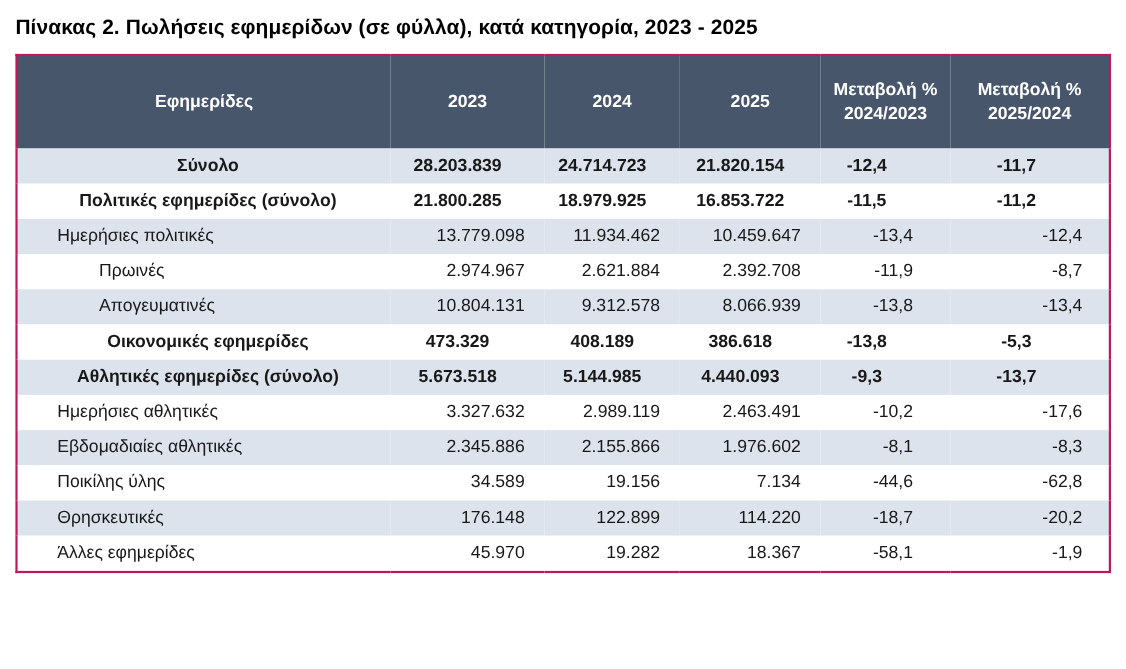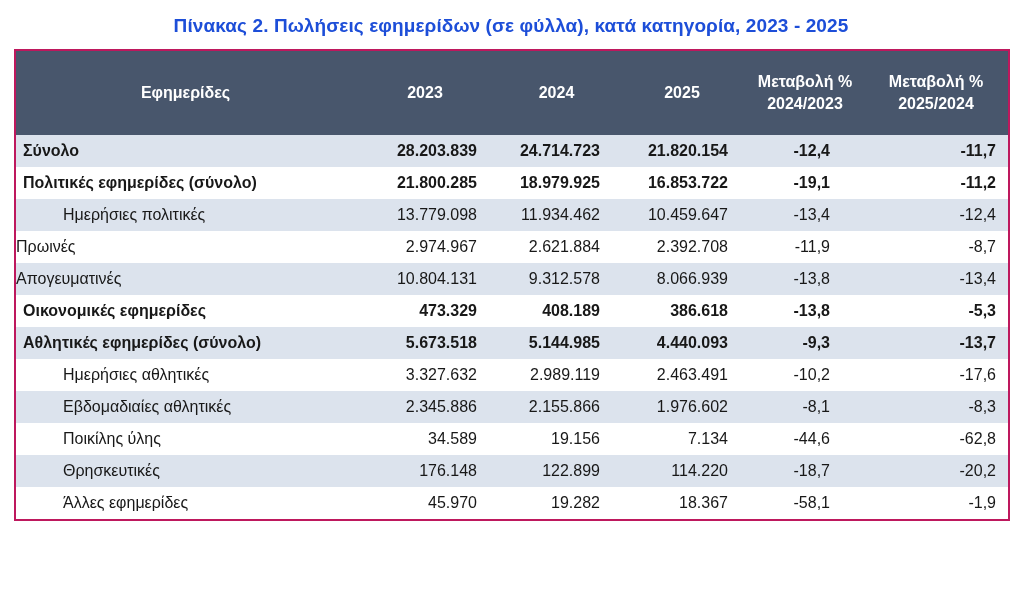--- a/index.html
+++ b/index.html
@@ -9,24 +9,23 @@
     height: 608px;
     background: #ffffff;
     overflow: hidden;
     font-family: "Liberation Sans", "DejaVu Sans", sans-serif;
   }
   .page { position: relative; width: 1024px; height: 608px; }
 
   .title {
     width: 994px;
     margin: 15px 0 12px 14px;
-    text-align: center;
     font-size: 19px;
     font-weight: bold;
-    color: #1d4ed8;
+    color: #000000;
     letter-spacing: 0.1px;
   }
 
   table.sales-table {
     margin-left: 14px;
     width: 994px;
     border-collapse: collapse;
     table-layout: fixed;
     border: 2px solid #be185d;
   }
@@ -53,30 +52,30 @@
 
   tbody td {
     height: 32px;
     font-size: 16px;
     color: #181818;
     vertical-align: middle;
     padding: 0;
   }
   tbody tr:nth-child(odd)  { background: #dce3ed; }
   tbody tr:nth-child(even) { background: #ffffff; }
-  tbody tr.bold td { font-weight: bold; }
+  tbody tr.bold td { font-weight: bold; text-align: center; }
 
   td.label { text-align: left; }
   td.label.ind0 { padding-left: 7px; }
-  td.label.ind1 { padding-left: 47px; }
-  td.label.ind2 { }
+  td.label.ind1 { padding-left: 36px; }
+  td.label.ind2 { padding-left: 74px; }
 
   td.num  { text-align: right; padding-right: 18px; font-variant-numeric: tabular-nums; }
   td.chg1 { padding-right: 34px; }
-  td.chg2 { padding-right: 12px; }
+  td.chg2 { padding-right: 24px; }
 </style>
 </head>
 <body>
 
 <div class="page">
   <div class="title">Πίνακας 2. Πωλήσεις εφημερίδων (σε φύλλα), κατά κατηγορία, 2023 - 2025</div>
 
   <table class="sales-table">
     <colgroup>
       <col class="w-label">
@@ -105,21 +104,21 @@
     <td class="num">24.714.723</td>
     <td class="num">21.820.154</td>
     <td class="num chg1">-12,4</td>
     <td class="num chg2">-11,7</td>
   </tr>
         <tr class="bold">
     <td class="label ind0">Πολιτικές εφημερίδες (σύνολο)</td>
     <td class="num">21.800.285</td>
     <td class="num">18.979.925</td>
     <td class="num">16.853.722</td>
-    <td class="num chg1">-19,1</td>
+    <td class="num chg1">-11,5</td>
     <td class="num chg2">-11,2</td>
   </tr>
         <tr>
     <td class="label ind1">Ημερήσιες πολιτικές</td>
     <td class="num">13.779.098</td>
     <td class="num">11.934.462</td>
     <td class="num">10.459.647</td>
     <td class="num chg1">-13,4</td>
     <td class="num chg2">-12,4</td>
   </tr>

